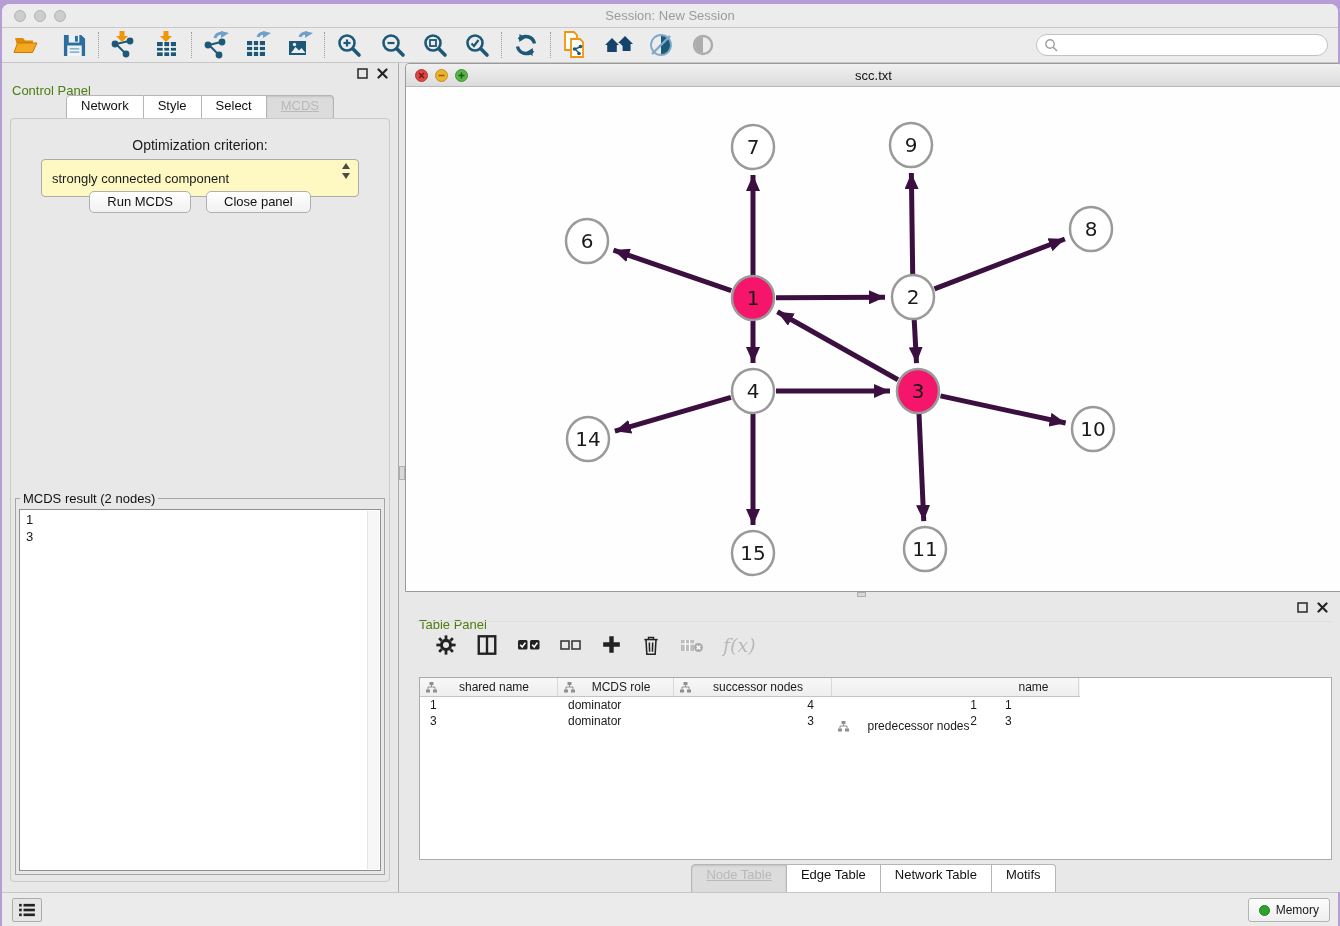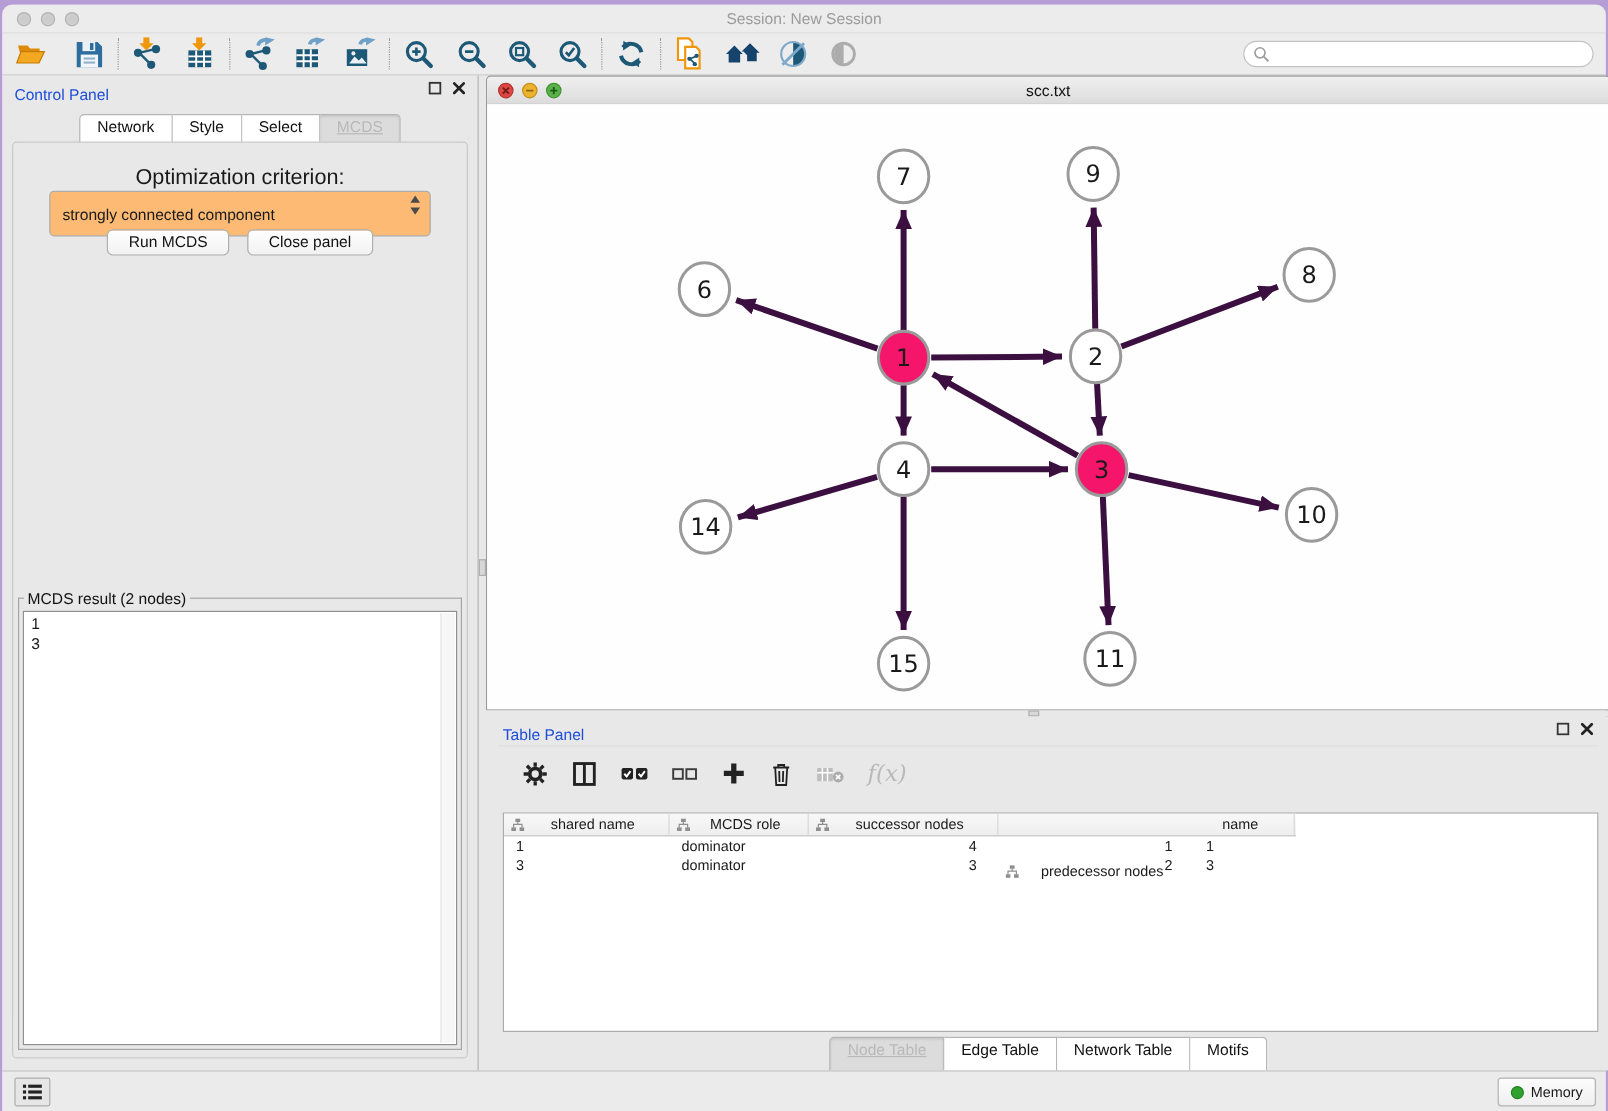--- a/index.html
+++ b/index.html
@@ -21,32 +21,32 @@
 
   
   .toolbar { position:absolute; top:24px; left:0; right:0; height:35px; background:#ECECEC; border-bottom:1px solid #C6C6C6; display:flex; align-items:center; }
   .tb-btn { width:32px; height:30px; display:flex; align-items:center; justify-content:center; flex:0 0 auto; }
   .tb-sep { width:1px; height:26px; border-left:1px dotted #9A9A9A; margin:0 8px; flex:0 0 auto; }
   .searchbox { margin-left:auto; margin-right:10px; width:292px; height:22px; background:#fff; border:1px solid #C2C2C2; border-radius:11px; display:flex; align-items:center; padding-left:7px; }
   .searchbox input { border:none; outline:none; flex:1; font-size:13px; font-family:"Liberation Sans",sans-serif; background:transparent; height:18px; margin-left:4px; }
 
   
   .control-panel { position:absolute; left:0; top:59px; width:397px; height:829px; background:#E8E8E8; border-right:1px solid #ADADAD; }
-  .panel-header-title { position:absolute; left:10px; top:8px; font-size:13px; color:#1d4ed8; }
+  .panel-header-title { position:absolute; left:10px; top:20px; font-size:13px; color:#4d7c0f; }
   .panel-icons { position:absolute; right:10px; top:5px; display:flex; gap:9px; align-items:center; }
 
   .seg-tabs { position:absolute; top:32px; left:50%; transform:translateX(-50%); display:flex; }
   .seg-tab { height:38px; line-height:19px; padding:0 14px; font-size:13px; background:#fff; border:1px solid #B5B5B5; border-left:none; color:#111; text-align:right; white-space:nowrap; }
   .seg-tab.first { border-left:1px solid #B5B5B5; border-radius:4px 0 0 4px; }
   .seg-tab.last { border-radius:0 4px 4px 0; }
   .seg-tab.selected { background:#DCDCDC; color:#B9B9B9; box-shadow:inset 0 1px 2px rgba(0,0,0,0.12);text-decoration:underline; }
 
   .cp-box { position:absolute; left:8px; right:8px; top:55px; bottom:10px; border:1px solid #C9C9C9; border-radius:4px; background:#E8E8E8; }
-  .opt-label { position:absolute; top:18px; left:0; right:0; text-align:center; font-size:18px; }
-  .combo { position:absolute; top:40px; left:30px; right:30px; height:38px; background:#fdba74; border:1px solid #ACACAC; border-radius:4px; display:flex; align-items:center; padding:0 22px 0 10px; font-size:13px; }
+  .opt-label { position:absolute; top:18px; left:0; right:0; text-align:center; font-size:14px; }
+  .combo { position:absolute; top:40px; left:30px; right:30px; height:38px; background:#fef9c3; border:1px solid #ACACAC; border-radius:4px; display:flex; align-items:center; padding:0 22px 0 10px; font-size:13px; }
   .combo .stepper { position:absolute; right:7px; top:3px; }
   .btn-row { position:absolute; top:72px; left:0; right:0; display:flex; justify-content:center; gap:15px; }
   .aq-btn { height:22px; padding:0 17px; font-size:13px; line-height:20px; background:linear-gradient(#FFFFFF,#F1F1F1); border:1px solid #B0B0B0; border-radius:5px; color:#111; }
 
   fieldset.result { position:absolute; left:4px; right:4px; top:372px; bottom:6px; border:1px solid #A6A6A6; padding:2px; }
   fieldset.result legend { font-size:13px; padding:0 3px; margin-left:2px; color:#111;margin-top:40px; }
   .result-inner { position:absolute; left:3px; right:3px; top:3px; bottom:3px; background:#fff; border:1px solid #8F8F8F; }
   .result-inner pre { font-family:"Liberation Sans",sans-serif; font-size:13px; line-height:17px; padding:1px 6px; }
   .result-scroll { position:absolute; top:1px; bottom:1px; right:1px; width:12px; background:#F7F7F7; border-left:1px solid #E5E5E5; }
 

